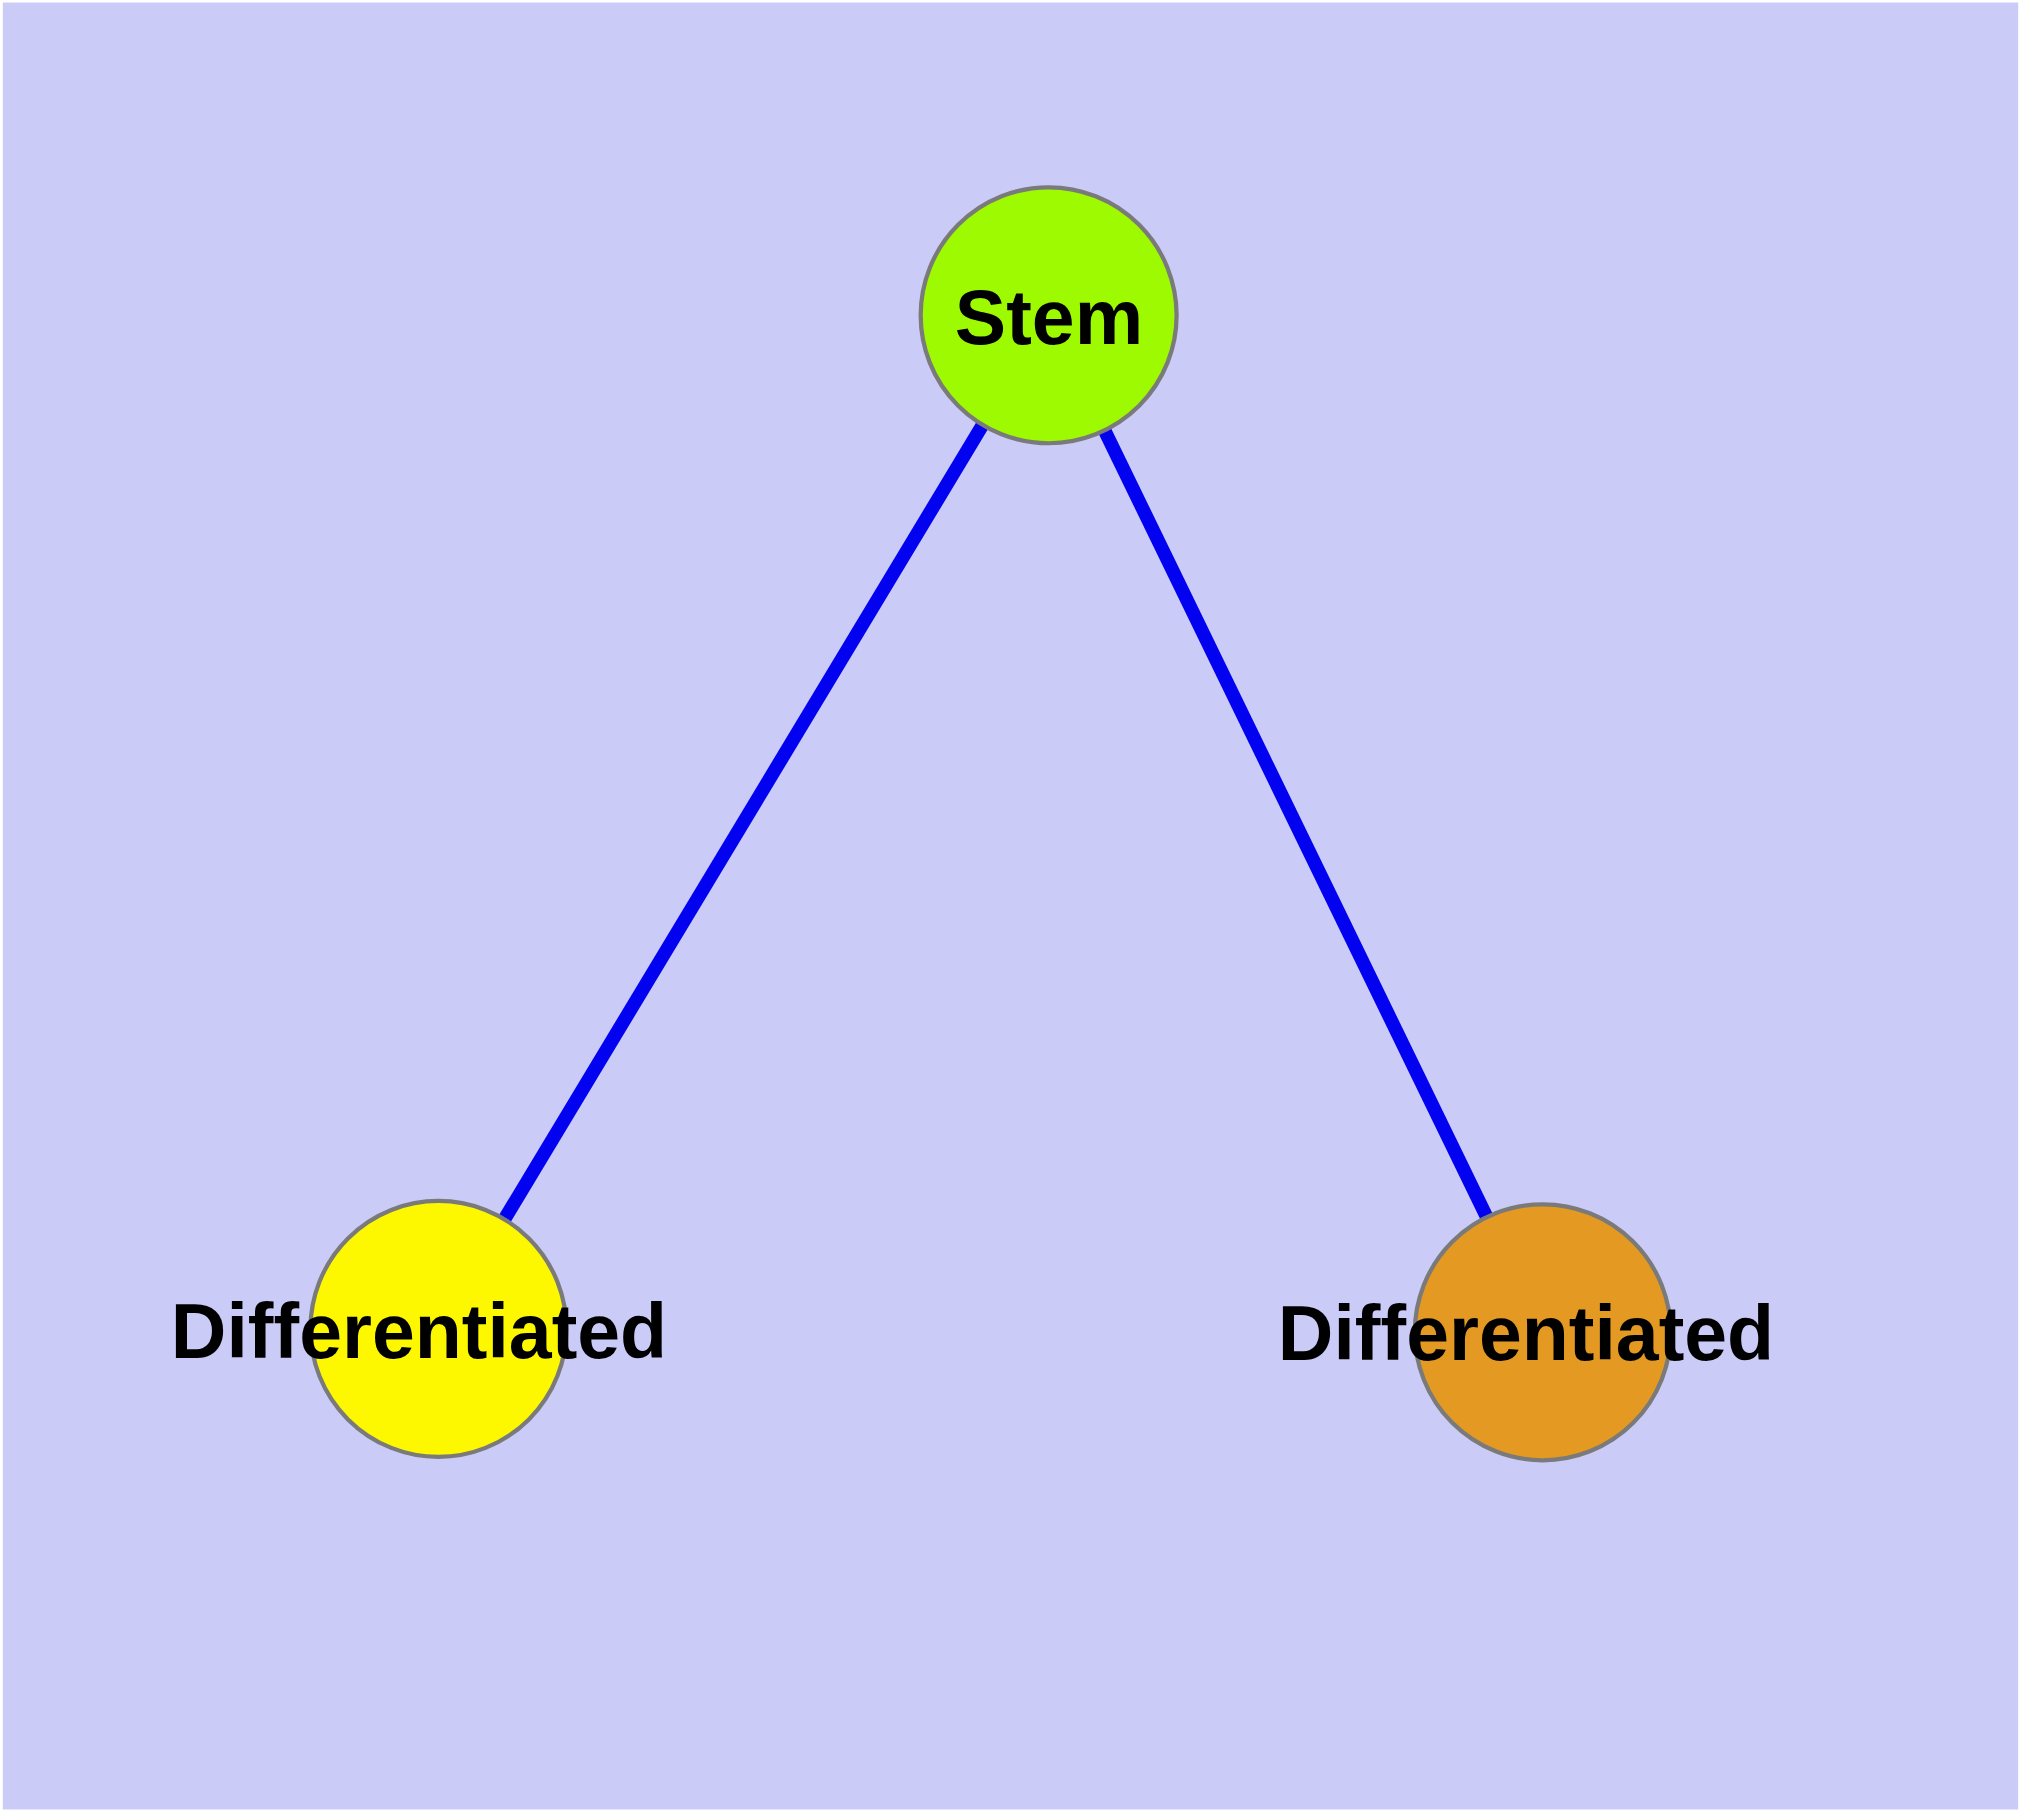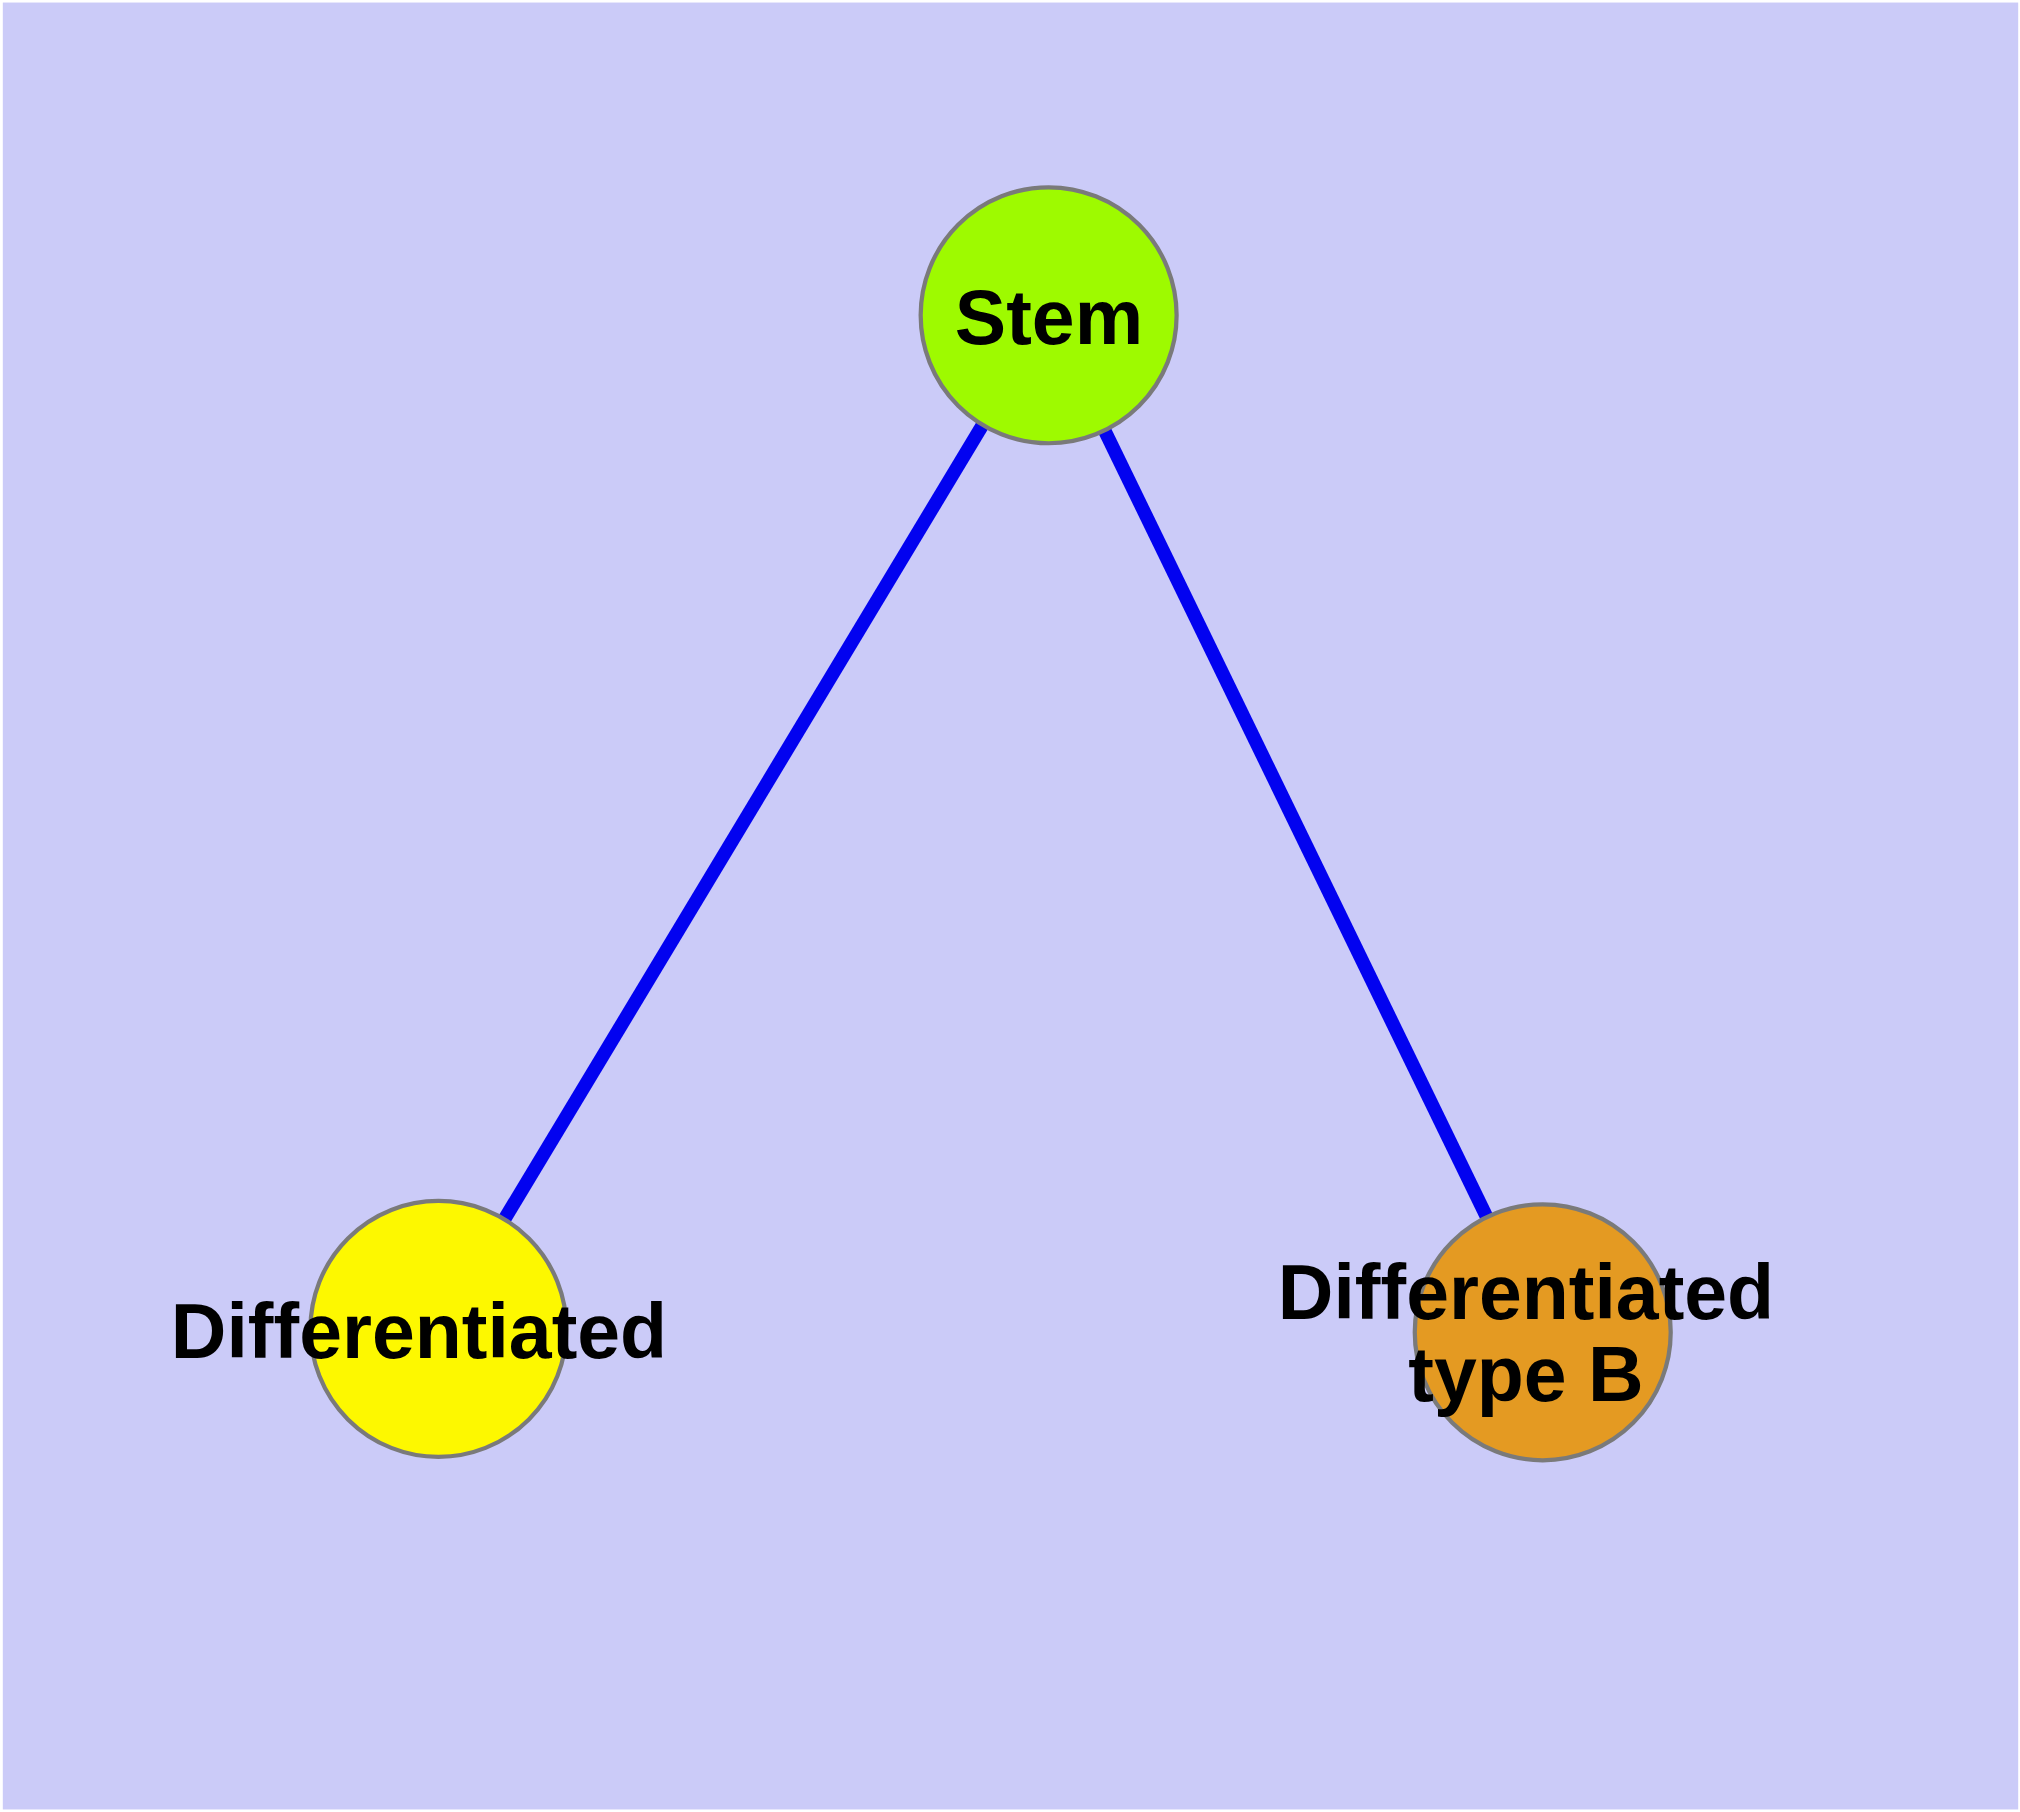--- a/index.html
+++ b/index.html
@@ -60,16 +60,15 @@
   </svg>
 
   <div class="node-label" style="left:1049px; top:317px;">Stem</div>
 
   <div class="node-label" style="left:419px; top:1331px;">
     <span>Differentiated</span>
   </div>
 
   <div class="node-label" style="left:1526px; top:1333px;">
     <span>Differentiated</span>
-    <span>type B</span>
   </div>
 </div>
 
 
 </body></html>

